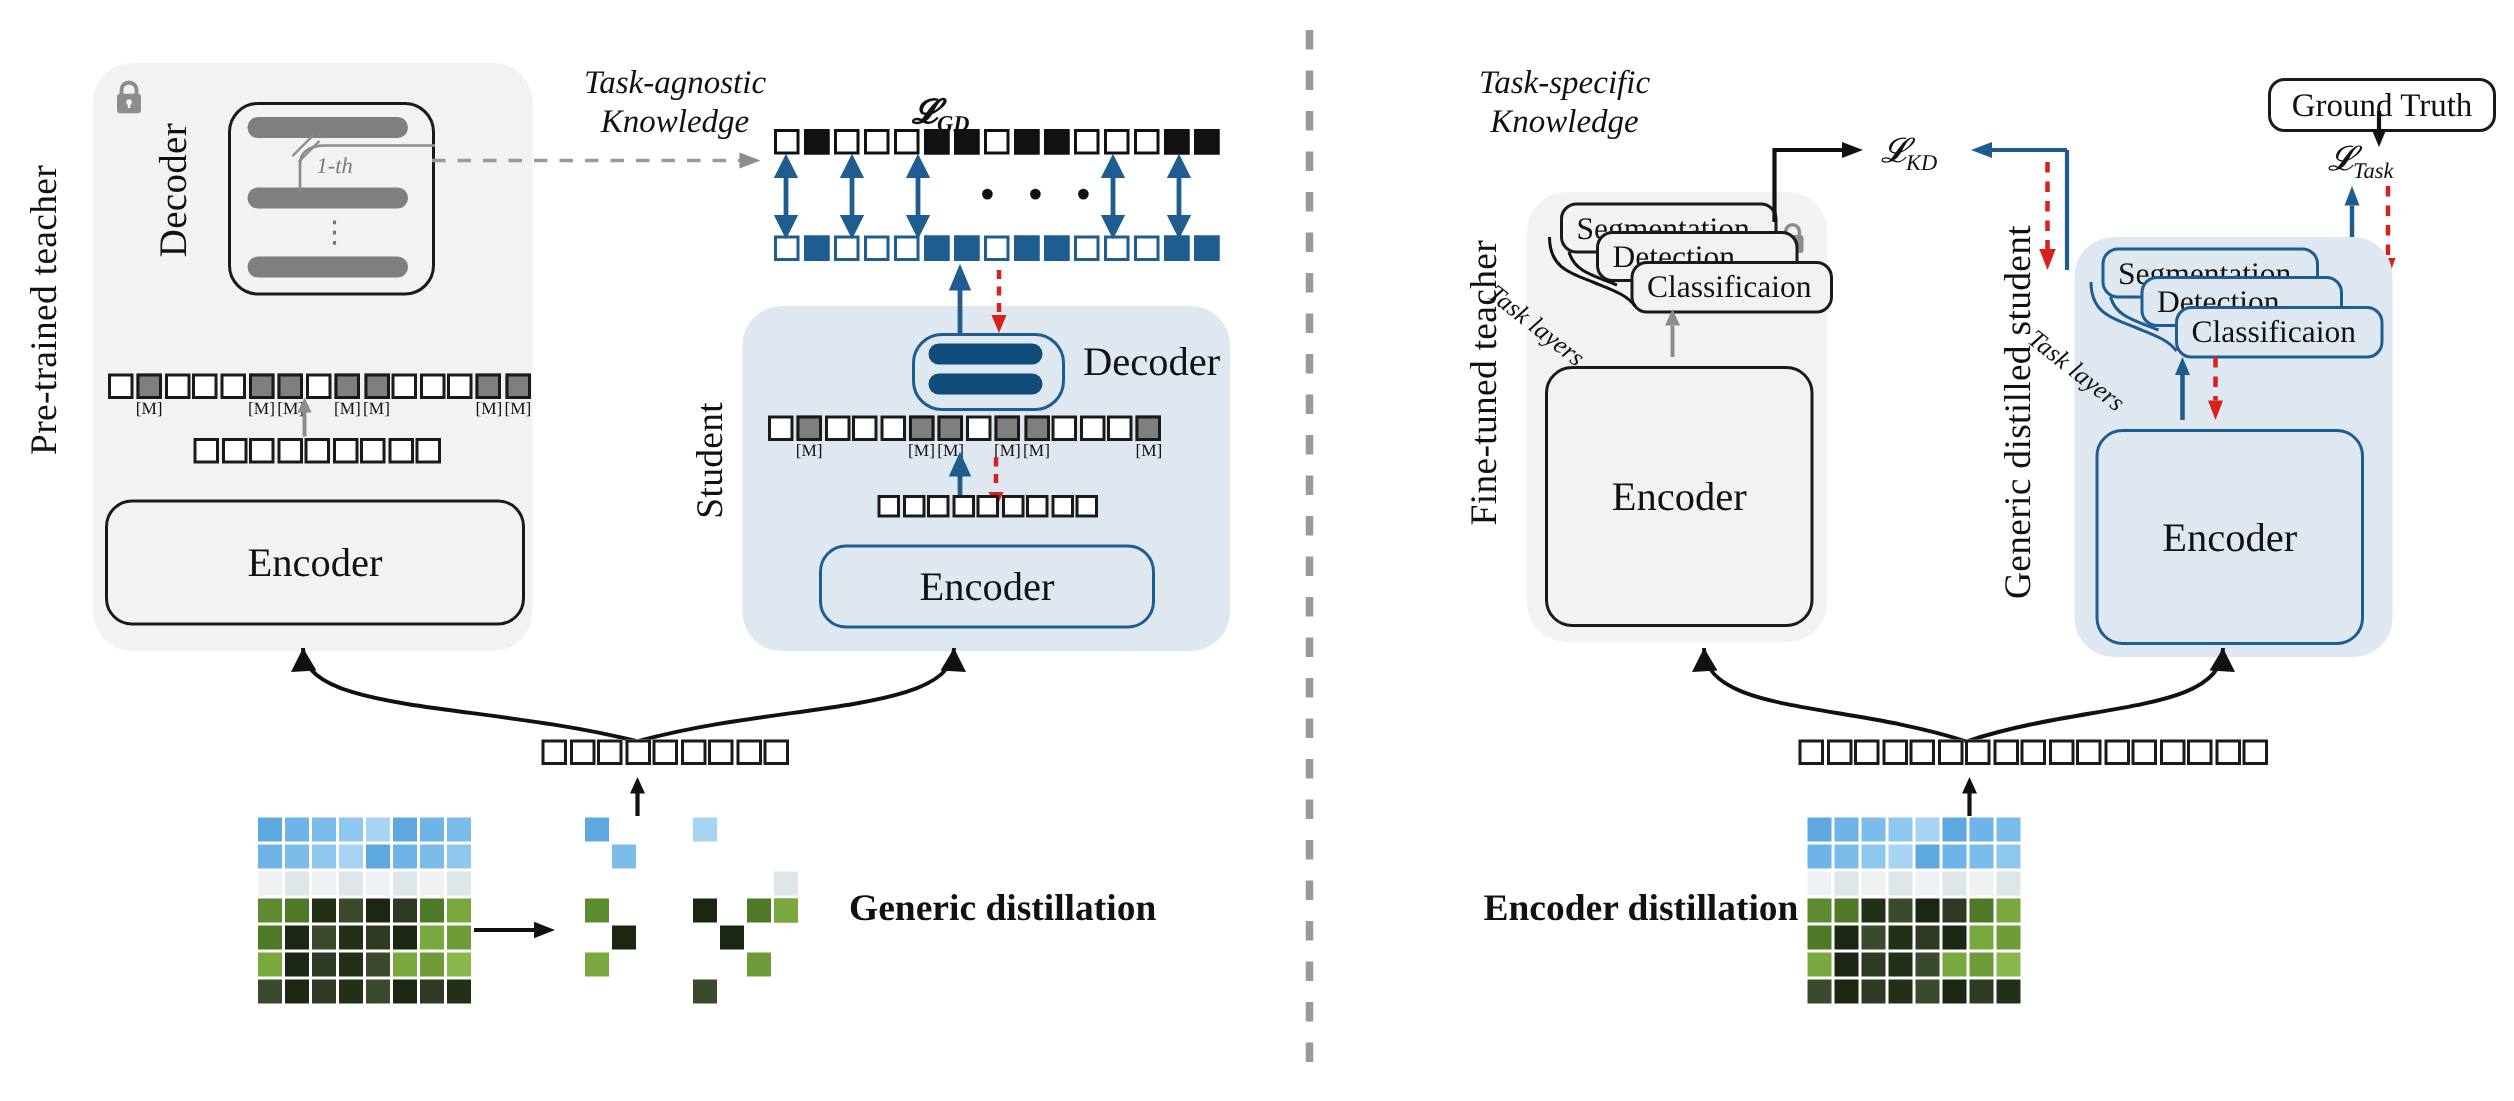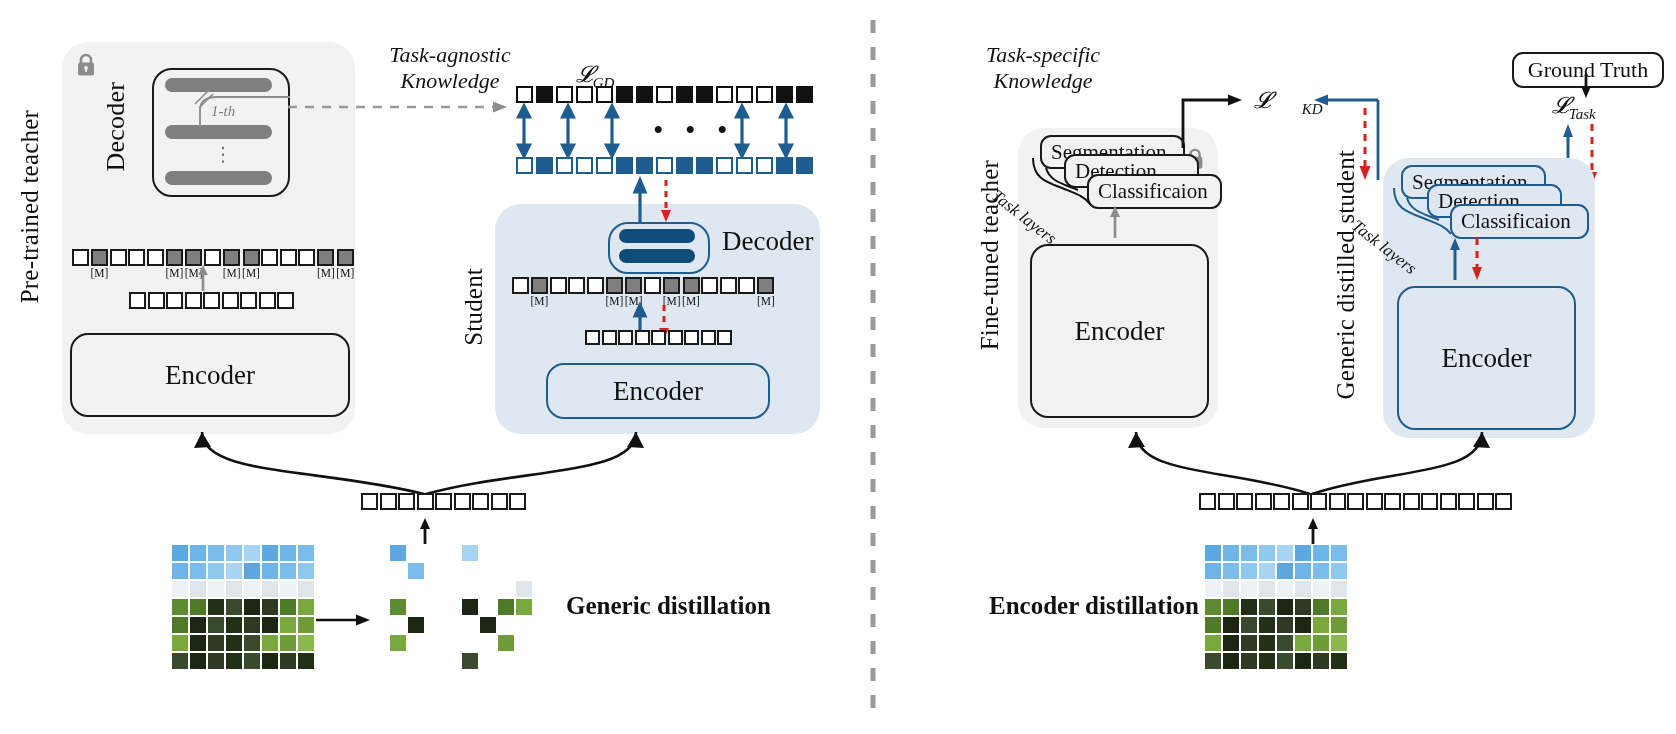--- a/index.html
+++ b/index.html
@@ -158,21 +158,21 @@
 
 <div class="taskitalic" style="left:375px;top:42px;width:150px;">
   <div>Task-agnostic</div>
   <div>Knowledge</div>
 </div>
 <svg class="abs" style="left:288px;top:100px;" width="226" height="14">
   <line x1="0" y1="7" x2="206" y2="7" stroke="#9a9a9a" stroke-width="2.4" stroke-dasharray="9 8"></line>
   <polygon points="219,7 205,1.6 205,12.4" fill="#8c8c8c"></polygon>
 </svg>
 
-<div class="math" style="left:576px;top:62px;font-size:23px;">
+<div class="math" style="left:608px;top:62px;font-size:23px;font-weight:bold;">
   <span>𝓛</span><sub style="font-size:15px;">GD</sub>
 </div>
 
 <div class="tokrow" style="left: 516px; top: 86px; gap: 3px;">
     <div class="tok" style="width: 17px; height: 17px; background: rgb(255, 255, 255); border: 2.4px solid rgb(17, 17, 17);"></div>
     <div class="tok" style="width: 17px; height: 17px; background: rgb(17, 17, 17); border: 2.4px solid rgb(17, 17, 17);"></div>
     <div class="tok" style="width: 17px; height: 17px; background: rgb(255, 255, 255); border: 2.4px solid rgb(17, 17, 17);"></div>
     <div class="tok" style="width: 17px; height: 17px; background: rgb(255, 255, 255); border: 2.4px solid rgb(17, 17, 17);"></div>
     <div class="tok" style="width: 17px; height: 17px; background: rgb(255, 255, 255); border: 2.4px solid rgb(17, 17, 17);"></div>
     <div class="tok" style="width: 17px; height: 17px; background: rgb(17, 17, 17); border: 2.4px solid rgb(17, 17, 17);"></div>
@@ -480,21 +480,21 @@
 <div class="box" style="left:1030px;top:244px;width:175px;height:170px;">
   <span>Encoder</span>
 </div>
 
 <svg class="abs" style="left:1178px;top:92px;" width="64" height="56">
   <path d="M5 56 L5 8 L52 8" fill="none" stroke="#111" stroke-width="2.8"></path>
   <polygon points="64,8 50,2.6 50,13.4" fill="#111"></polygon>
 </svg>
 
 <div class="math" style="left:1254px;top:88px;font-size:23px;">
-  <span>𝓛</span><sub style="font-size:15px;margin-left:31px;">KD</sub>
+  <span>𝓛</span><sub style="font-size:15px;">KD</sub>
 </div>
 
 <svg class="abs" style="left:1306px;top:92px;" width="80" height="92">
   <path d="M72 8 L72 8 L20 8" fill="none" stroke="#1f5c8f" stroke-width="2.8"></path>
   <path d="M72 8 L72 88" fill="none" stroke="#1f5c8f" stroke-width="2.8"></path>
   <polygon points="8,8 22,2.6 22,13.4" fill="#1f5c8f"></polygon>
 </svg>
 <svg class="abs" style="left:1358px;top:108px;" width="16" height="74">
   <line x1="7" y1="0" x2="7" y2="58" stroke="#d6211d" stroke-width="3" stroke-dasharray="7 6"></line>
   <polygon points="7,72 1.5,58 12.5,58" fill="#d6211d"></polygon>

